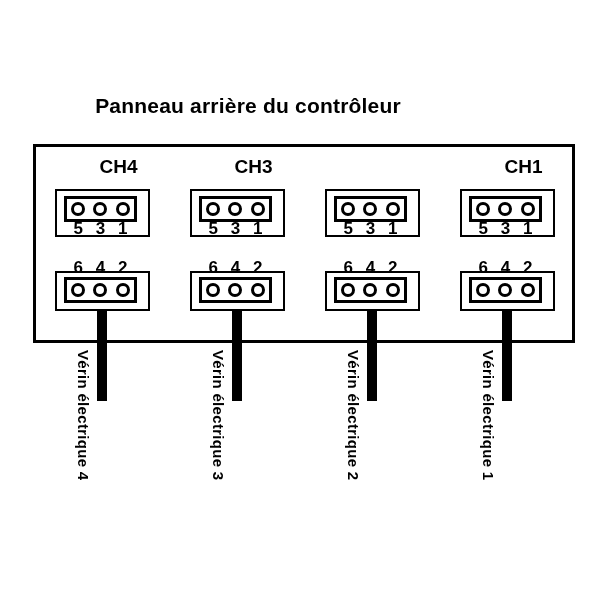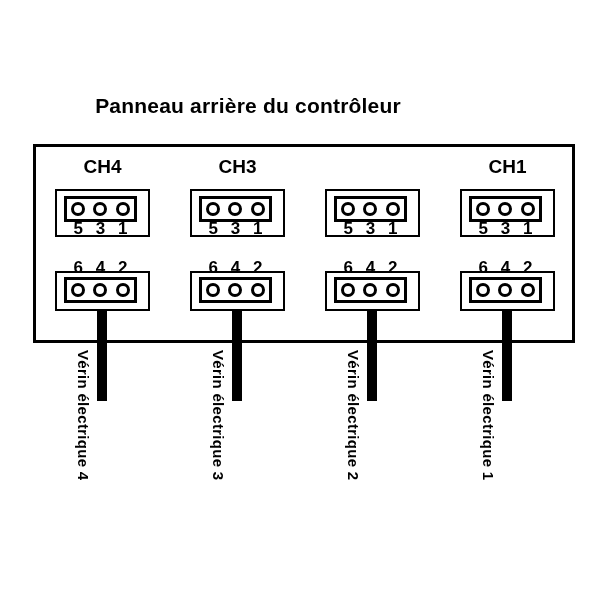--- a/index.html
+++ b/index.html
@@ -16,21 +16,21 @@
 
   .panel-outline{
     position:absolute;left:33px;top:144px;width:542px;height:199px;
     border:3px solid #000;box-sizing:border-box;background:#fff;
   }
 
   .channel{position:absolute;top:0;width:95px;height:600px;}
   .ch4{left:55px;} .ch3{left:190px;} .ch2{left:325px;} .ch1{left:460px;text-decoration:underline;}
 
   .ch-label{
-    position:absolute;top:156px;left:0;width:95px;text-align:center;
+    position:absolute;top:156px;left:16px;width:95px;text-align:center;
     font-size:19px;font-weight:bold;
   }
 
   .conn{
     position:absolute;left:0;width:95px;border:2px solid #000;
     box-sizing:border-box;background:#fff;
   }
   .conn-top{top:189px;height:48px;}
   .conn-bottom{top:271px;height:40px;}
 

